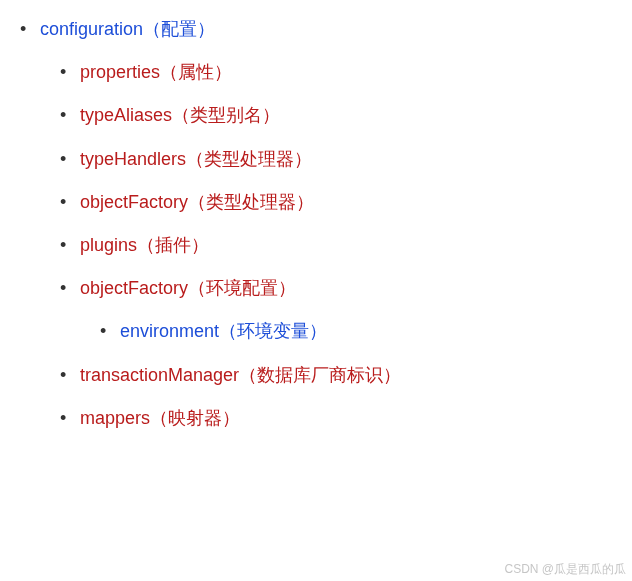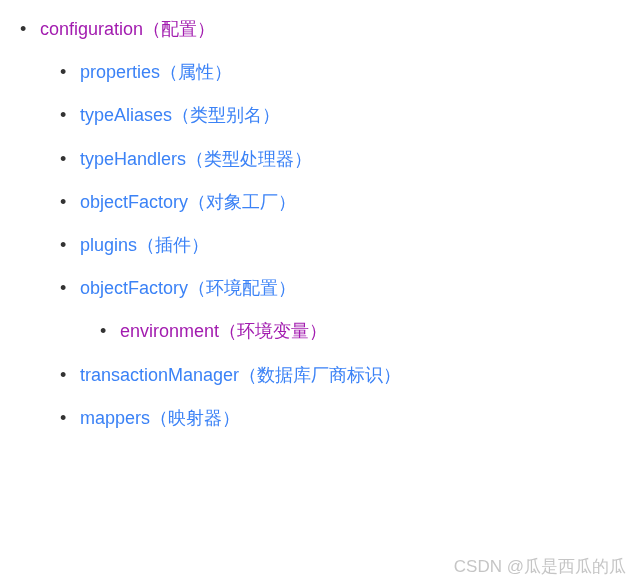--- a/index.html
+++ b/index.html
@@ -26,32 +26,32 @@
       padding-left: 40px;
     }
     .list-item::before {
       content: "•";
       position: absolute;
       left: 20px;
       color: #333;
       font-size: 18px;
     }
     .link {
-      color: #3b82f6;
+      color: #b91c1c;
       text-decoration: none;
       cursor: pointer;
     }
     .plain {
-      color: #a21caf;
+      color: #1d4ed8;
     }
     .watermark {
       position: absolute;
       right: 6px;
       bottom: 6px;
-      font-size: 17px;
+      font-size: 12px;
       color: rgba(150, 150, 150, 0.55);
       line-height: 1;
     }
   </style>
 </head>
 <body>
 
 <ul>
   <li class="list-item">
     <span class="plain">configuration（配置）</span>
@@ -59,21 +59,21 @@
       <li class="list-item">
         <a class="link">properties（属性）</a>
       </li>
       <li class="list-item">
         <a class="link">typeAliases（类型别名）</a>
       </li>
       <li class="list-item">
         <a class="link">typeHandlers（类型处理器）</a>
       </li>
       <li class="list-item">
-        <a class="link">objectFactory（对象工厂）</a>
+        <a class="link">objectFactory（类型处理器）</a>
       </li>
       <li class="list-item">
         <a class="link">plugins（插件）</a>
       </li>
       <li class="list-item">
         <a class="link">objectFactory（环境配置）</a>
         <ul>
           <li class="list-item">
             <span class="plain">environment（环境变量）</span>
           </li>

